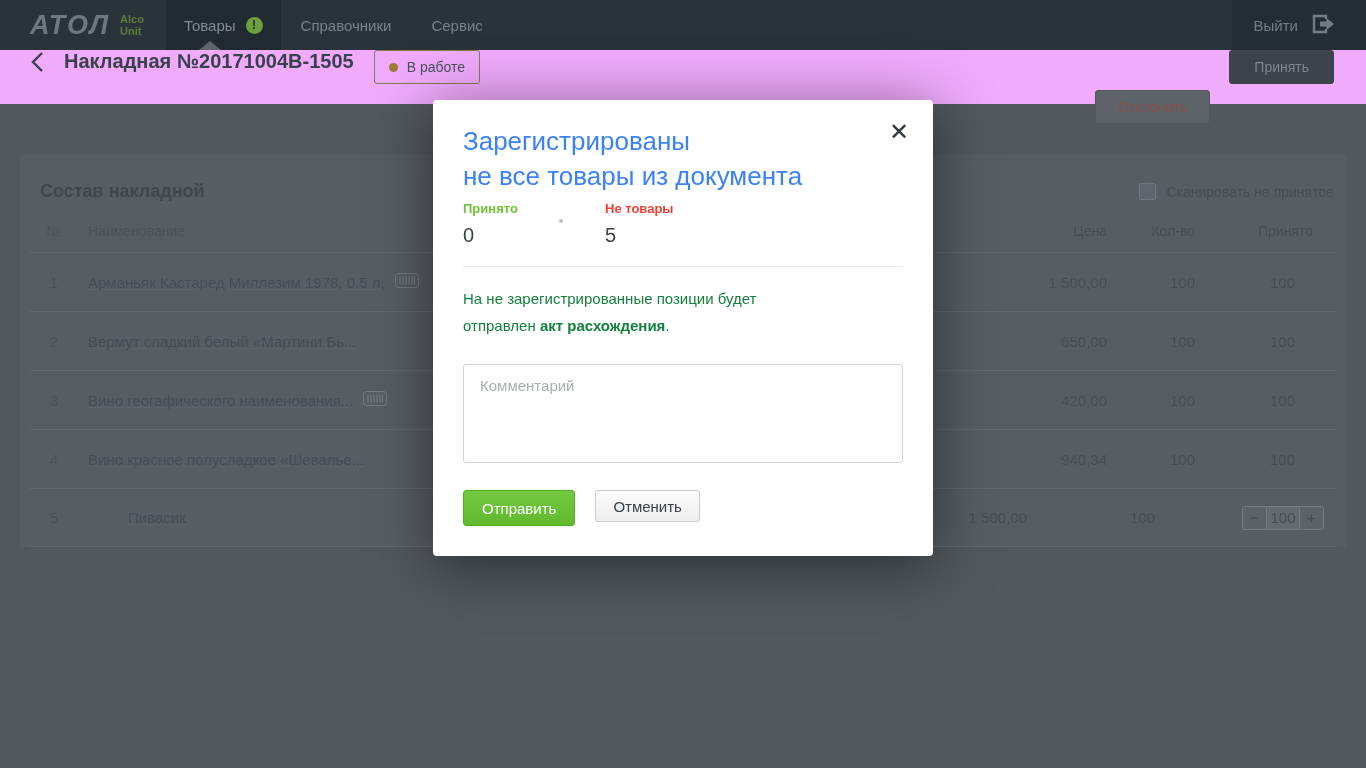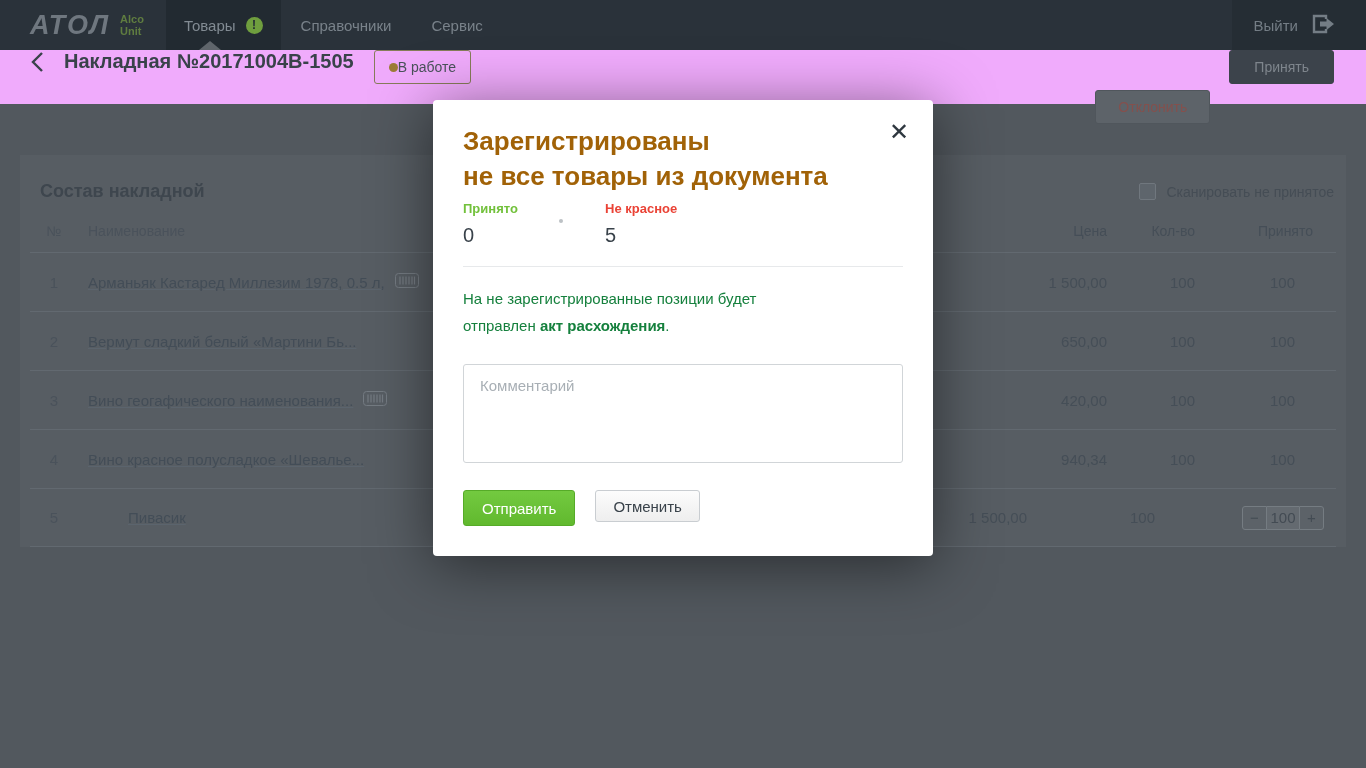--- a/index.html
+++ b/index.html
@@ -15,21 +15,21 @@
   .nav-item.active { background:#222a31; color:#828b93; padding:0 18px; position:relative; }
   .nav-badge { margin-left:10px; width:17px; height:17px; border-radius:50%; background:#6f9e3e; color:#232b33; font-size:12px; font-weight:700; display:flex; align-items:center; justify-content:center; }
   .nav-notch { position:absolute; bottom:0; left:199px; width:0; height:0; border-left:11px solid transparent; border-right:11px solid transparent; border-bottom:9px solid #5f656b; }
   .nav-spacer { flex:1; }
   .logout { display:flex; align-items:center; gap:12px; padding:0 30px 0 22px; background:#252d34; color:#747d85; font-size:15px; cursor:pointer; }
 
   
   .pagehead { height:54px; background:#f0abfc; display:flex; align-items:flex-start; padding:0 32px 0 30px; }
   .back-btn { width:20px; height:24px; display:flex; align-items:center; cursor:pointer; }
   .page-title { margin-left:14px; font-size:20px; color:#39424a; }
-  .status-badge { margin-left:20px; height:34px; display:flex; align-items:center; padding:0 14px; border:1px solid #867c59; border-radius:3px; font-size:14px; color:#49525a; }
+  .status-badge { margin-left:20px; height:34px; display:flex; align-items:center; gap:9px; padding:0 14px; border:1px solid #867c59; border-radius:3px; font-size:14px; color:#49525a; }
   .status-dot { width:9px; height:9px; border-radius:50%; background:#9c7c36; }
   .head-spacer { flex:1; }
   .btn-reject { height:34px; padding:0 22px; background:#5d6369; border:1px solid #50565c; border-radius:3px; color:#84504d; font-size:14px; cursor:pointer;margin-top:40px; }
   .btn-accept { height:34px; margin-left:19px; padding:0 24px; background:#3c434b; border:1px solid #3c434b; border-radius:3px; color:#7e858c; font-size:14px; cursor:pointer; }
 
   
   .content { padding:51px 20px 0 20px; }
   .card { background:#575d63; padding:26px 10px 0 10px; }
   .card-top { display:flex; align-items:center; justify-content:space-between; padding:0 2px 0 10px; }
   .card-title { font-size:18px; color:#3e464e; }
@@ -51,21 +51,21 @@
   .c-acc.with-stepper { padding-right:12px; display:flex; justify-content:flex-end; align-items:center; }
   .stepper { display:flex; align-items:center; }
   .step-btn { width:25px; height:24px; background:#5c6268; border:1px solid #757c82; color:#434b53; font-size:15px; display:flex; align-items:center; justify-content:center; cursor:pointer; }
   .step-btn.minus { border-radius:3px 0 0 3px; }
   .step-btn.plus { border-radius:0 3px 3px 0; }
   .step-val { width:32px; height:24px; background:#646a70; border-top:1px solid #757c82; border-bottom:1px solid #757c82; color:#434b53; font-size:15px; display:flex; align-items:center; justify-content:center; }
 
   
   .modal { position:absolute; left:433px; top:100px; width:500px; min-height:446px; background:#ffffff; border-radius:4px; box-shadow:0 8px 60px rgba(0,0,0,0.5); padding:24px 30px 30px 30px; }
   .modal-close { position:absolute; top:20px; right:24px; font-size:24px; color:#2f3840; cursor:pointer; line-height:1; }
-  .modal-title { font-size:26px; line-height:35px; color:#a16207; font-weight:700; }
+  .modal-title { font-size:26px; line-height:35px; color:#3b82f6; font-weight:400; }
   .stats { display:flex; margin-top:7px; position:relative; }
   .stat { width:142px; }
   .stat-label { font-size:13px; font-weight:700; }
   .stat-label.ok { color:#72c13b; }
   .stat-label.fail { color:#ea4336; }
   .stat-val { margin-top:7px; font-size:20px; line-height:24px; color:#39424a; }
   .sep-dot { position:absolute; left:96px; top:18px; width:4px; height:4px; border-radius:50%; background:#bcc1c5; }
   .modal-divider { margin-top:19px; border-top:1px solid #e7e9eb; }
   .modal-note { margin-top:18px; font-size:15px; line-height:27px; color:#15803d; width:345px; }
   .modal-note b { font-weight:700; }
@@ -218,21 +218,21 @@
     <div>не все товары из документа</div>
   </div>
 
   <div class="stats">
     <div class="stat">
       <div class="stat-label ok">Принято</div>
       <div class="stat-val">0</div>
     </div>
     <span class="sep-dot"></span>
     <div class="stat">
-      <div class="stat-label fail">Не красное</div>
+      <div class="stat-label fail">Не товары</div>
       <div class="stat-val">5</div>
     </div>
   </div>
 
   <div class="modal-divider"></div>
 
   <p class="modal-note"><span>На не зарегистрированные позиции будет отправлен </span><b>акт расхождения</b><span>.</span></p>
 
   <textarea class="comment-box" placeholder="Комментарий" style=""></textarea>
 

